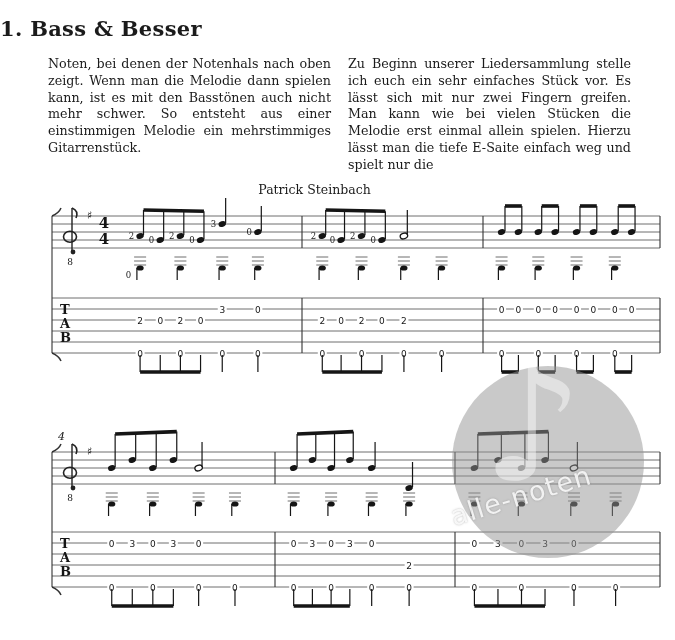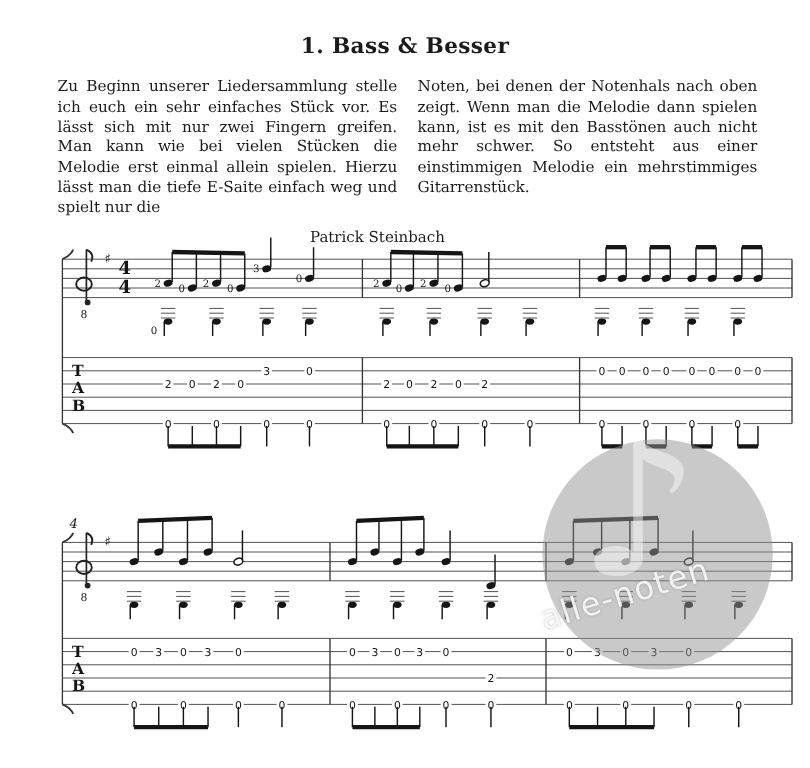--- a/index.html
+++ b/index.html
@@ -1,19 +1,19 @@
 <!DOCTYPE html>
 <html><head>
 <meta charset="utf-8">
 <style>
   *{box-sizing:border-box}
   body{margin:0;background:#e9e9e9}
   .page{width:675px;height:640px;margin:0 auto;background:#fff;position:relative;
         font-family:"DejaVu Serif","Liberation Serif",serif;color:#1b1b1b;overflow:hidden}
-  .title{margin:0;padding-top:28px;text-align:center;font-size:18px;font-weight:bold;letter-spacing:.3px}
+  .title{margin:0;padding-top:16px;font-size:21px;font-weight:bold;letter-spacing:.3px}
   .intro{display:flex;gap:17px;padding:15px 44px 0 48px}
   .intro p{flex:1;margin:0;font-size:12.7px;line-height:1.32;text-align:justify}
   .author{padding:9px 46px 0 0;text-align:center;font-size:12.5px}
   #score{position:absolute;left:0;top:0;width:675px;height:640px;pointer-events:none}
 
   
   .sl{stroke:#4a4a4a;stroke-width:.8}
   .bl{stroke:#333;stroke-width:1.1}
   .hook{stroke:#333;stroke-width:1.5;fill:none}
   .clefline{stroke:#222;stroke-width:1.4}
@@ -42,22 +42,22 @@
            font-family:"DejaVu Sans",sans-serif;transform:rotate(-17deg);letter-spacing:1px;
            text-shadow:0 0 2px rgba(110,110,110,.5)}
 </style>
 </head>
 <body>
 
 <div class="page">
   <h1 class="title">1. Bass &amp; Besser</h1>
 
   <div class="intro">
+    <p>Noten, bei denen der Notenhals nach oben zeigt. Wenn man die Melodie dann spielen kann, ist es mit den Basstönen auch nicht mehr schwer. So entsteht aus einer einstimmigen Melodie ein mehrstimmiges Gitarrenstück.</p>
     <p>Zu Beginn unserer Liedersammlung stelle ich euch ein sehr einfaches Stück vor. Es lässt sich mit nur zwei Fingern greifen. Man kann wie bei vielen Stücken die Melodie erst einmal allein spielen. Hierzu lässt man die tiefe E-Saite einfach weg und spielt nur die</p>
-    <p>Noten, bei denen der Notenhals nach oben zeigt. Wenn man die Melodie dann spielen kann, ist es mit den Basstönen auch nicht mehr schwer. So entsteht aus einer einstimmigen Melodie ein mehrstimmiges Gitarrenstück.</p>
   </div>
 
   <div class="author">Patrick Steinbach</div>
 
   <svg id="score" viewBox="0 0 675 640">
       <g>
         <line x1="52" y1="216" x2="660" y2="216" class="sl"></line>
         <line x1="52" y1="224" x2="660" y2="224" class="sl"></line>
         <line x1="52" y1="232" x2="660" y2="232" class="sl"></line>
         <line x1="52" y1="240" x2="660" y2="240" class="sl"></line>

